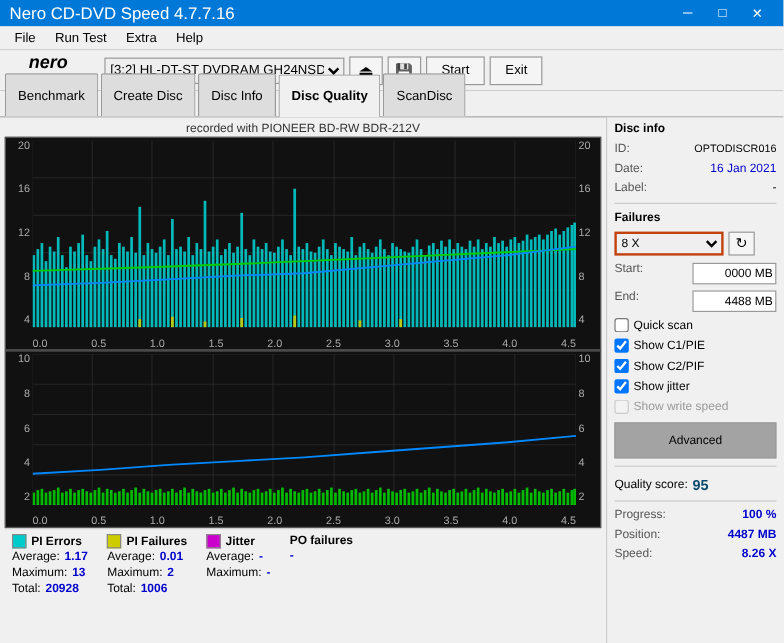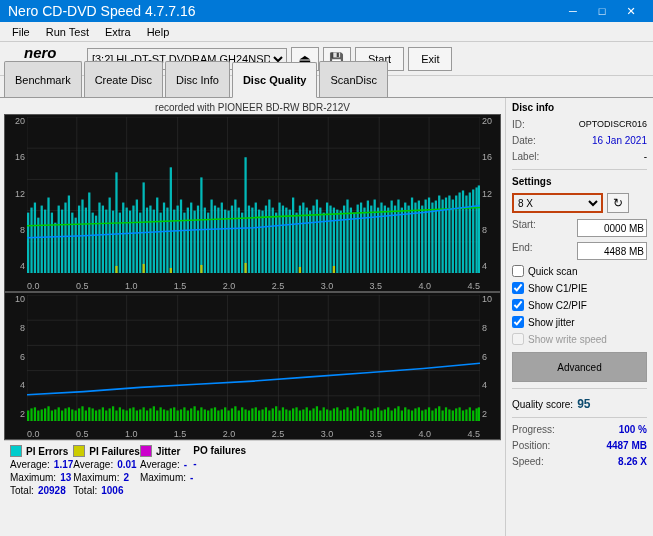--- a/index.html
+++ b/index.html
@@ -227,20 +227,21 @@
       top: 2px;
       left: 22px;
       right: 20px;
       bottom: 18px;
       overflow: hidden;
     }
 
     
     .legend-area {
       display: flex;
+      gap: 16px;
       padding: 4px 6px;
       background: #f0f0f0;
       border-top: 1px solid #ccc;
       align-items: flex-start;
       flex-wrap: wrap;
     }
     .legend-group {
       display: flex;
       flex-direction: column;
       gap: 2px;
@@ -922,21 +923,21 @@
       <span class="info-label">Date:</span>
       <span class="info-value-blue">16 Jan 2021</span>
     </div>
     <div class="info-row">
       <span class="info-label">Label:</span>
       <span class="info-value">-</span>
     </div>
 
     <hr class="divider">
 
-    <div class="panel-section-title">Settings</div>
+    <div class="panel-section-title">Failures</div>
     <div class="settings-row">
       <select class="speed-select"><option>Max</option><option>2 X</option><option>4 X</option><option selected="">8 X</option><option>12 X</option><option>16 X</option></select>
       <button class="refresh-btn">↻</button>
     </div>
 
     <div class="info-row">
       <span class="info-label">Start:</span>
       <input type="text" class="mb-input" value="0000 MB" style="">
     </div>
     <div class="info-row">

